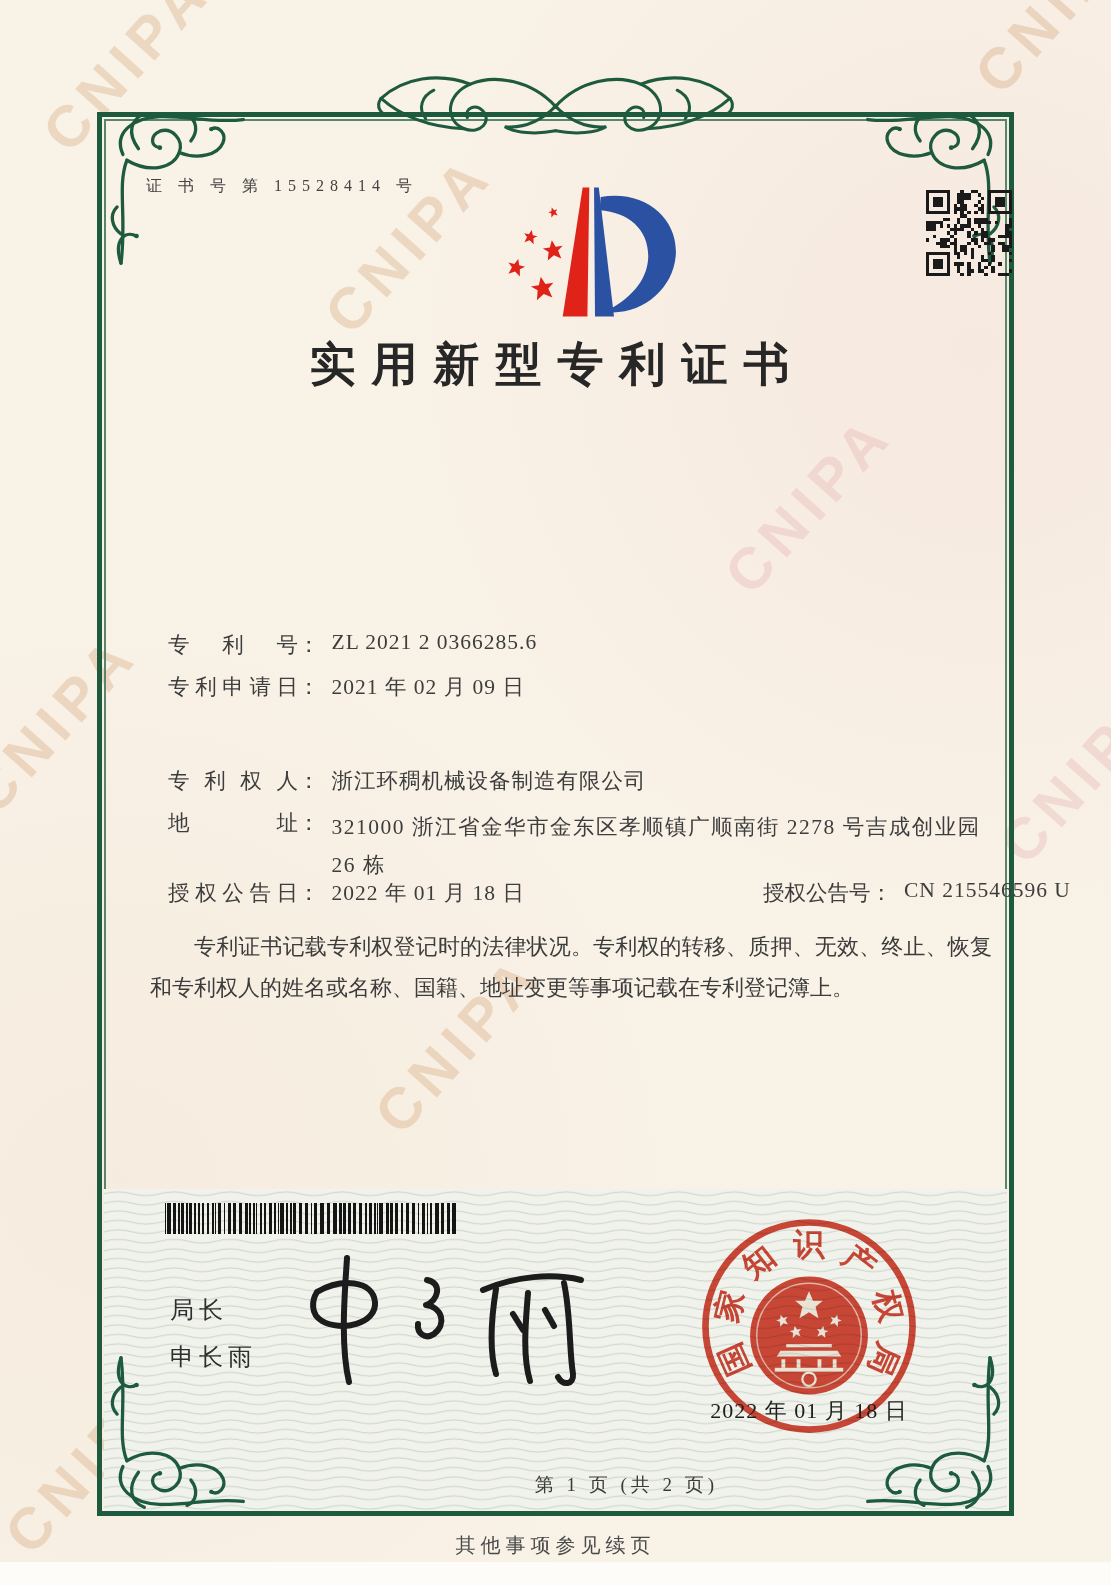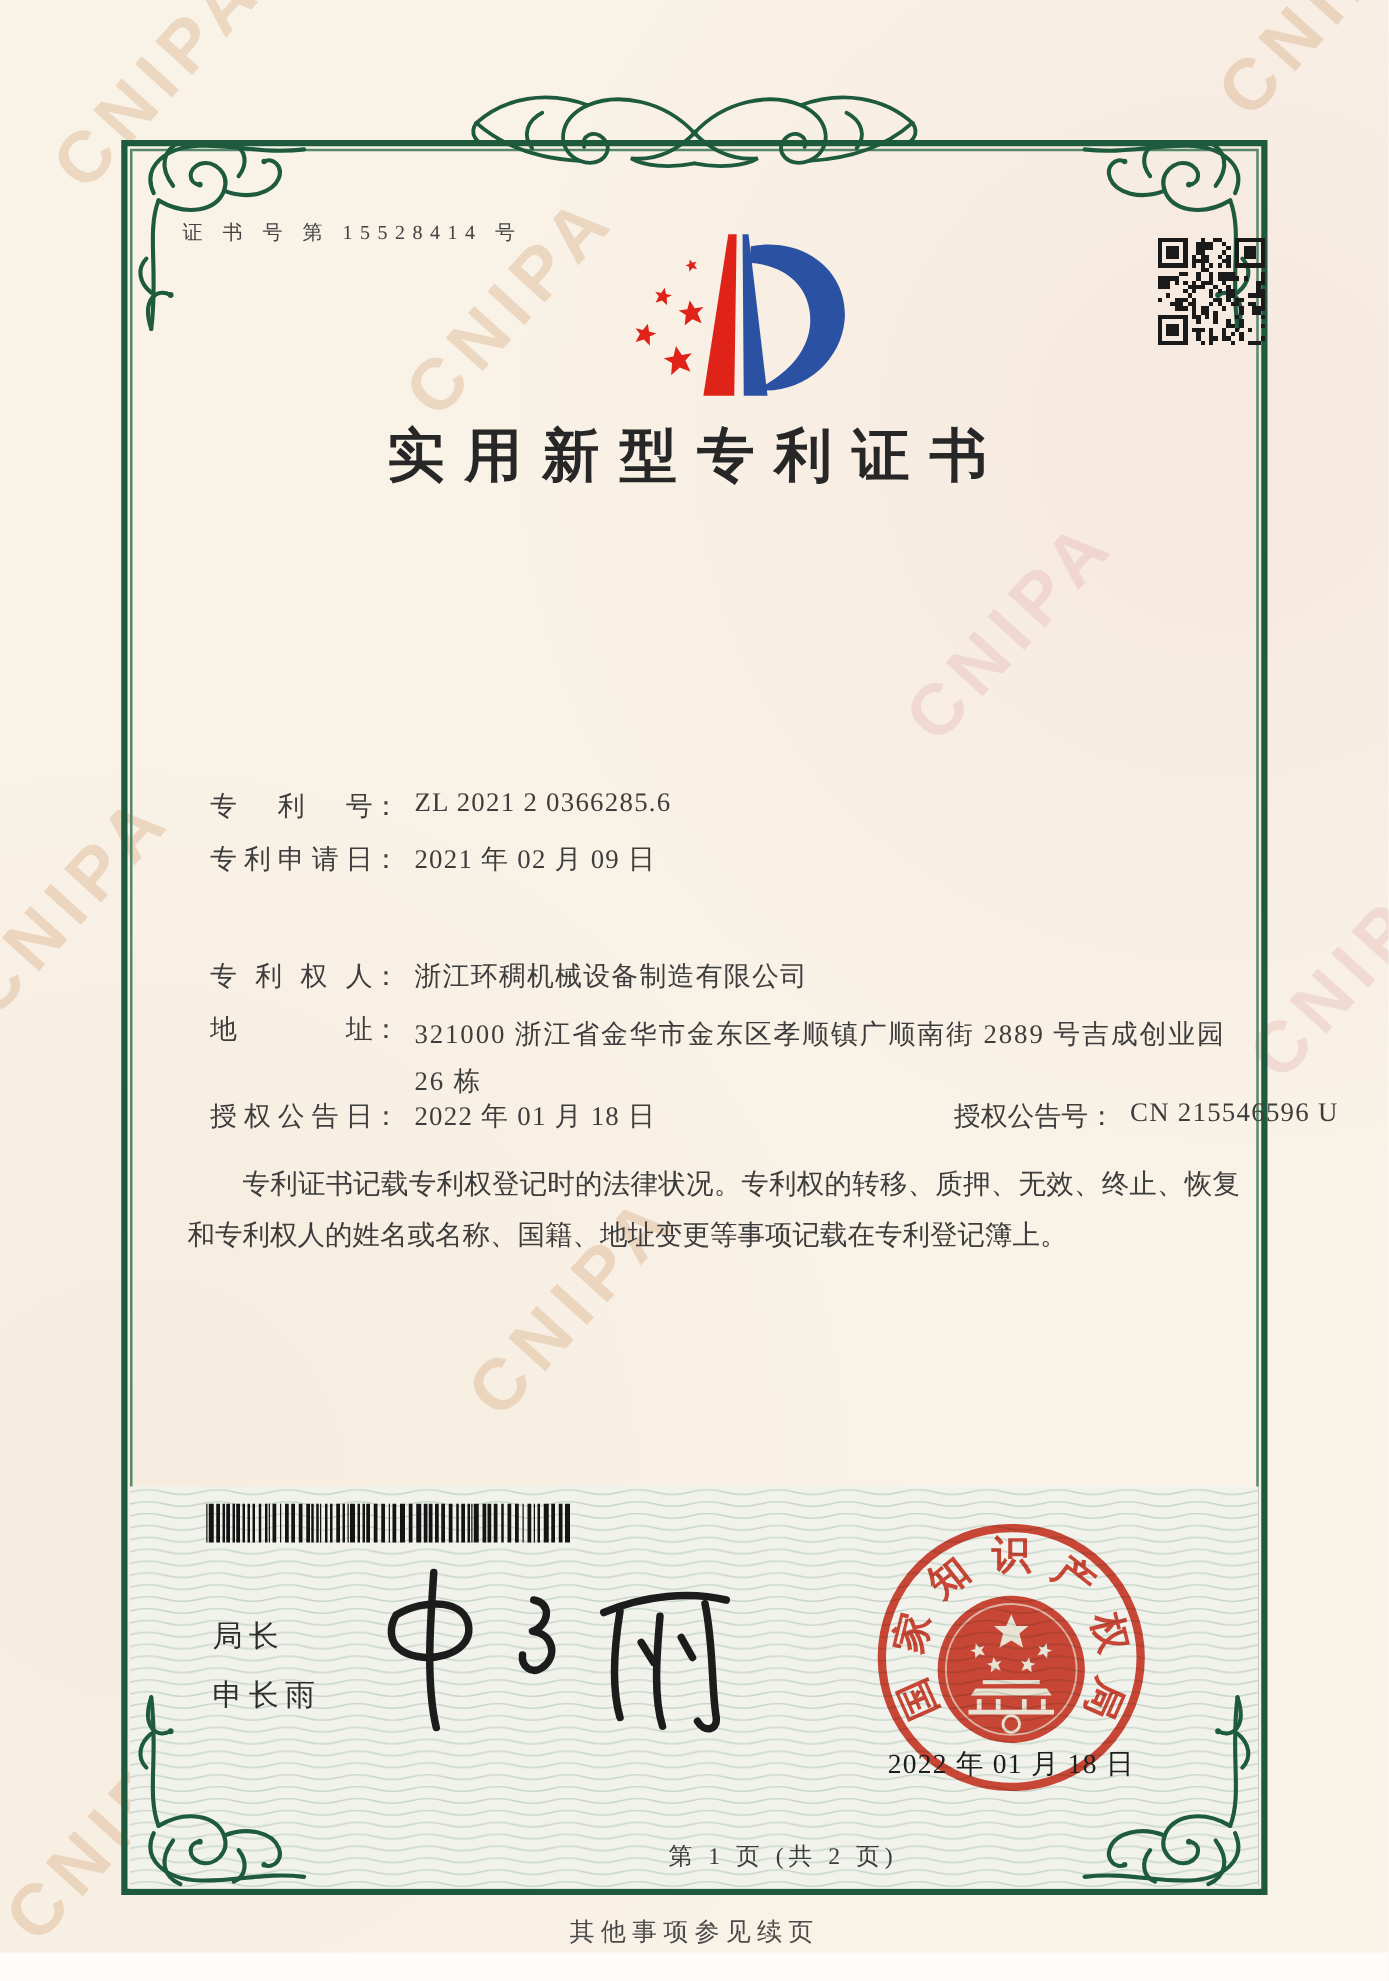--- a/index.html
+++ b/index.html
@@ -494,21 +494,21 @@
   <div class="field" style="top:606px;margin-top:24px;">
     <span class="f-label">专利号</span><span class="f-colon">：</span><span class="f-value">ZL 2021 2 0366285.6</span>
   </div>
   <div class="field" style="top:672px;">
     <span class="f-label">专利申请日</span><span class="f-colon">：</span><span class="f-value">2021 年 02 月 09 日</span>
   </div>
   <div class="field" style="top:738px;margin-top:28px;">
     <span class="f-label">专利权人</span><span class="f-colon">：</span><span class="f-value">浙江环稠机械设备制造有限公司</span>
   </div>
   <div class="field" style="top:808px;">
-    <span class="f-label">地址</span><span class="f-colon">：</span><span class="f-value wrap">321000 浙江省金华市金东区孝顺镇广顺南街 2889 号吉成创业园 26 栋</span>
+    <span class="f-label">地址</span><span class="f-colon">：</span><span class="f-value wrap">321000 浙江省金华市金东区孝顺镇广顺南街 2278 号吉成创业园 26 栋</span>
   </div>
   <div class="field" style="top:878px;">
     <span class="f-label">授权公告日</span><span class="f-colon">：</span><span class="f-value">2022 年 01 月 18 日</span>
     <span class="grant-right">
       <span>授权公告号</span><span class="f-colon">：</span><span class="f-value">CN 215546596 U</span>
     </span>
   </div>
 
   <div class="body-text">
     <p>专利证书记载专利权登记时的法律状况。专利权的转移、质押、无效、终止、恢复和专利权人的姓名或名称、国籍、地址变更等事项记载在专利登记簿上。</p>

